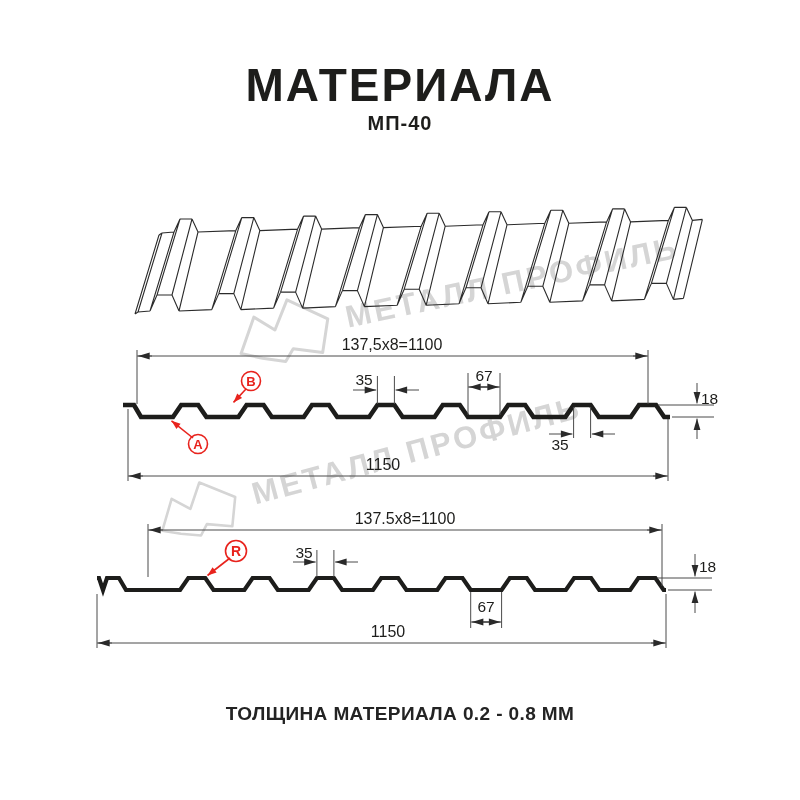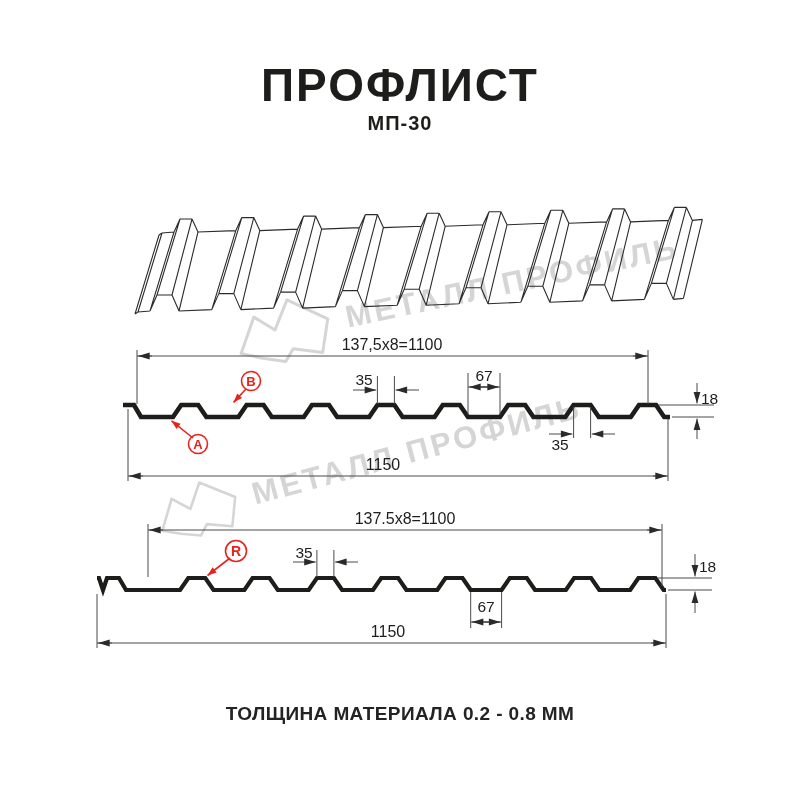--- a/index.html
+++ b/index.html
@@ -24,22 +24,22 @@
   .dt{font-family:"Liberation Sans",sans-serif;font-size:16px;fill:#1d1d1b;}
   .dts{font-family:"Liberation Sans",sans-serif;font-size:15.5px;fill:#1d1d1b;}
   .red{stroke:#e8231d;stroke-width:1.6;fill:none;}
   .redtxt{font-family:"Liberation Sans",sans-serif;fill:#e8231d;font-weight:600;text-anchor:middle;}
 </style>
 </head>
 <body>
 
 <div class="page">
 
-  <div class="title">ПРОФЛИСТ</div>
-  <div class="subtitle">МП-30</div>
+  <div class="title">МАТЕРИАЛА</div>
+  <div class="subtitle">МП-40</div>
 
   <div class="wm wm1">
     <svg width="100" height="66" viewBox="0 0 100 66">
       <polygon points="4,46 24,13 42,30 60,3 96,30 84,62 56,52 46,63 24,55" fill="none" stroke="#d5d5d5" stroke-width="3" stroke-linejoin="round"></polygon>
     </svg>
     <span>МЕТАЛЛ ПРОФИЛЬ</span>
   </div>
 
   <div class="wm wm2">
     <svg width="86" height="58" viewBox="0 0 100 66">

